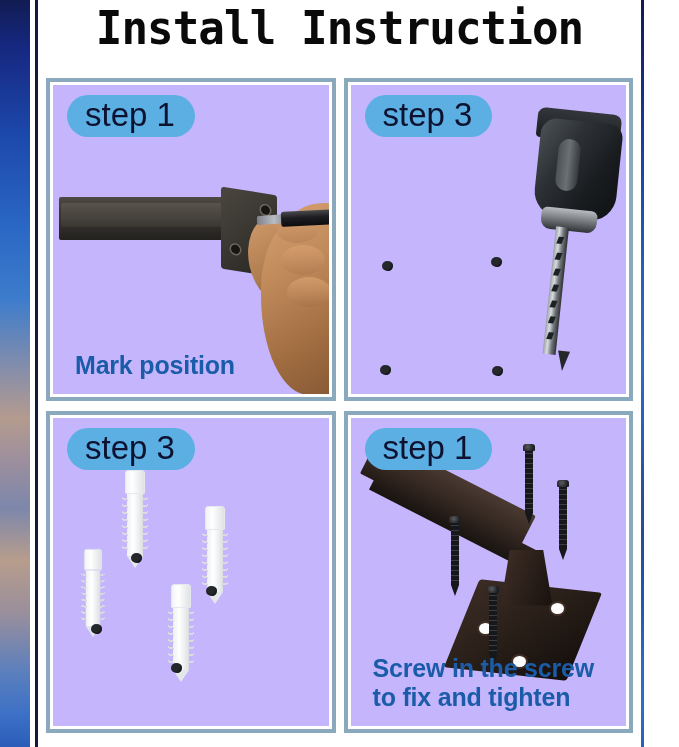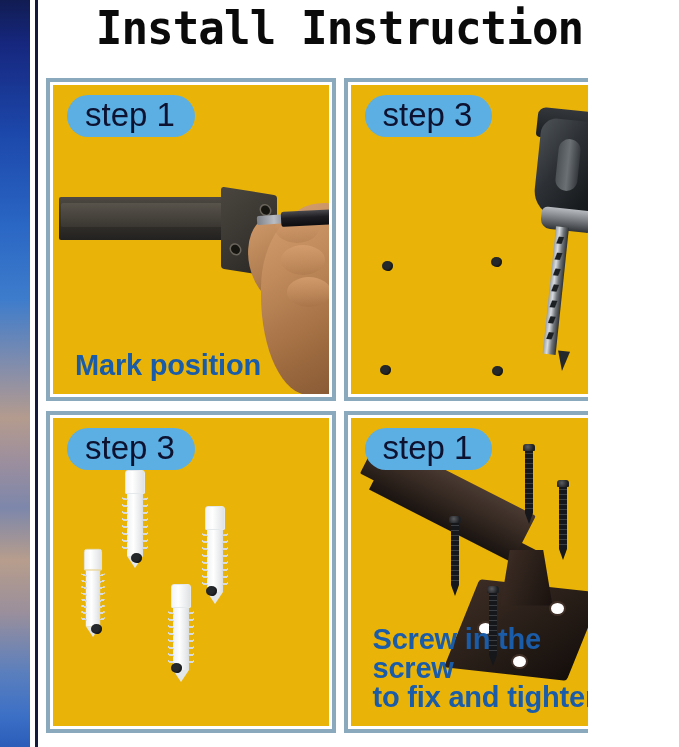--- a/index.html
+++ b/index.html
@@ -5,21 +5,21 @@
   html, body {
     margin: 0;
     padding: 0;
     background: #ffffff;
   }
   body {
     font-family: "Liberation Sans", sans-serif;
   }
   #page {
     position: relative;
-    width: 588px;
+    width: 644px;
     height: 747px;
     overflow: hidden;
     background: #ffffff;
   }
 
   
   .edge-bar {
     position: absolute;
     top: 0;
     height: 747px;
@@ -116,21 +116,21 @@
   .panel {
     position: relative;
     border: 4px solid #8ba9bc;
     background: #ffffff;
     box-sizing: border-box;
     overflow: hidden;
   }
   .panel-inner {
     position: absolute;
     inset: 3px;
-    background: #eab308;
+    background: #c4b5fd;
     overflow: hidden;
   }
 
   
   .badge {
     position: absolute;
     left: 14px;
     top: 10px;
     background: #5cafe2;
     border-radius: 999px;
@@ -140,21 +140,21 @@
     color: #0d1230;
     line-height: 38px;
     white-space: nowrap;
     z-index: 6;
   }
 
   
   .caption {
     position: absolute;
     color: #1b5ca8;
-    font-size: 29px;
+    font-size: 25px;
     font-weight: bold;
     line-height: 29px;
     letter-spacing: -0.2px;
     white-space: pre-line;
     z-index: 6;
   }
   .caption.bottom-left {
     left: 22px;
     bottom: 14px;
   }

